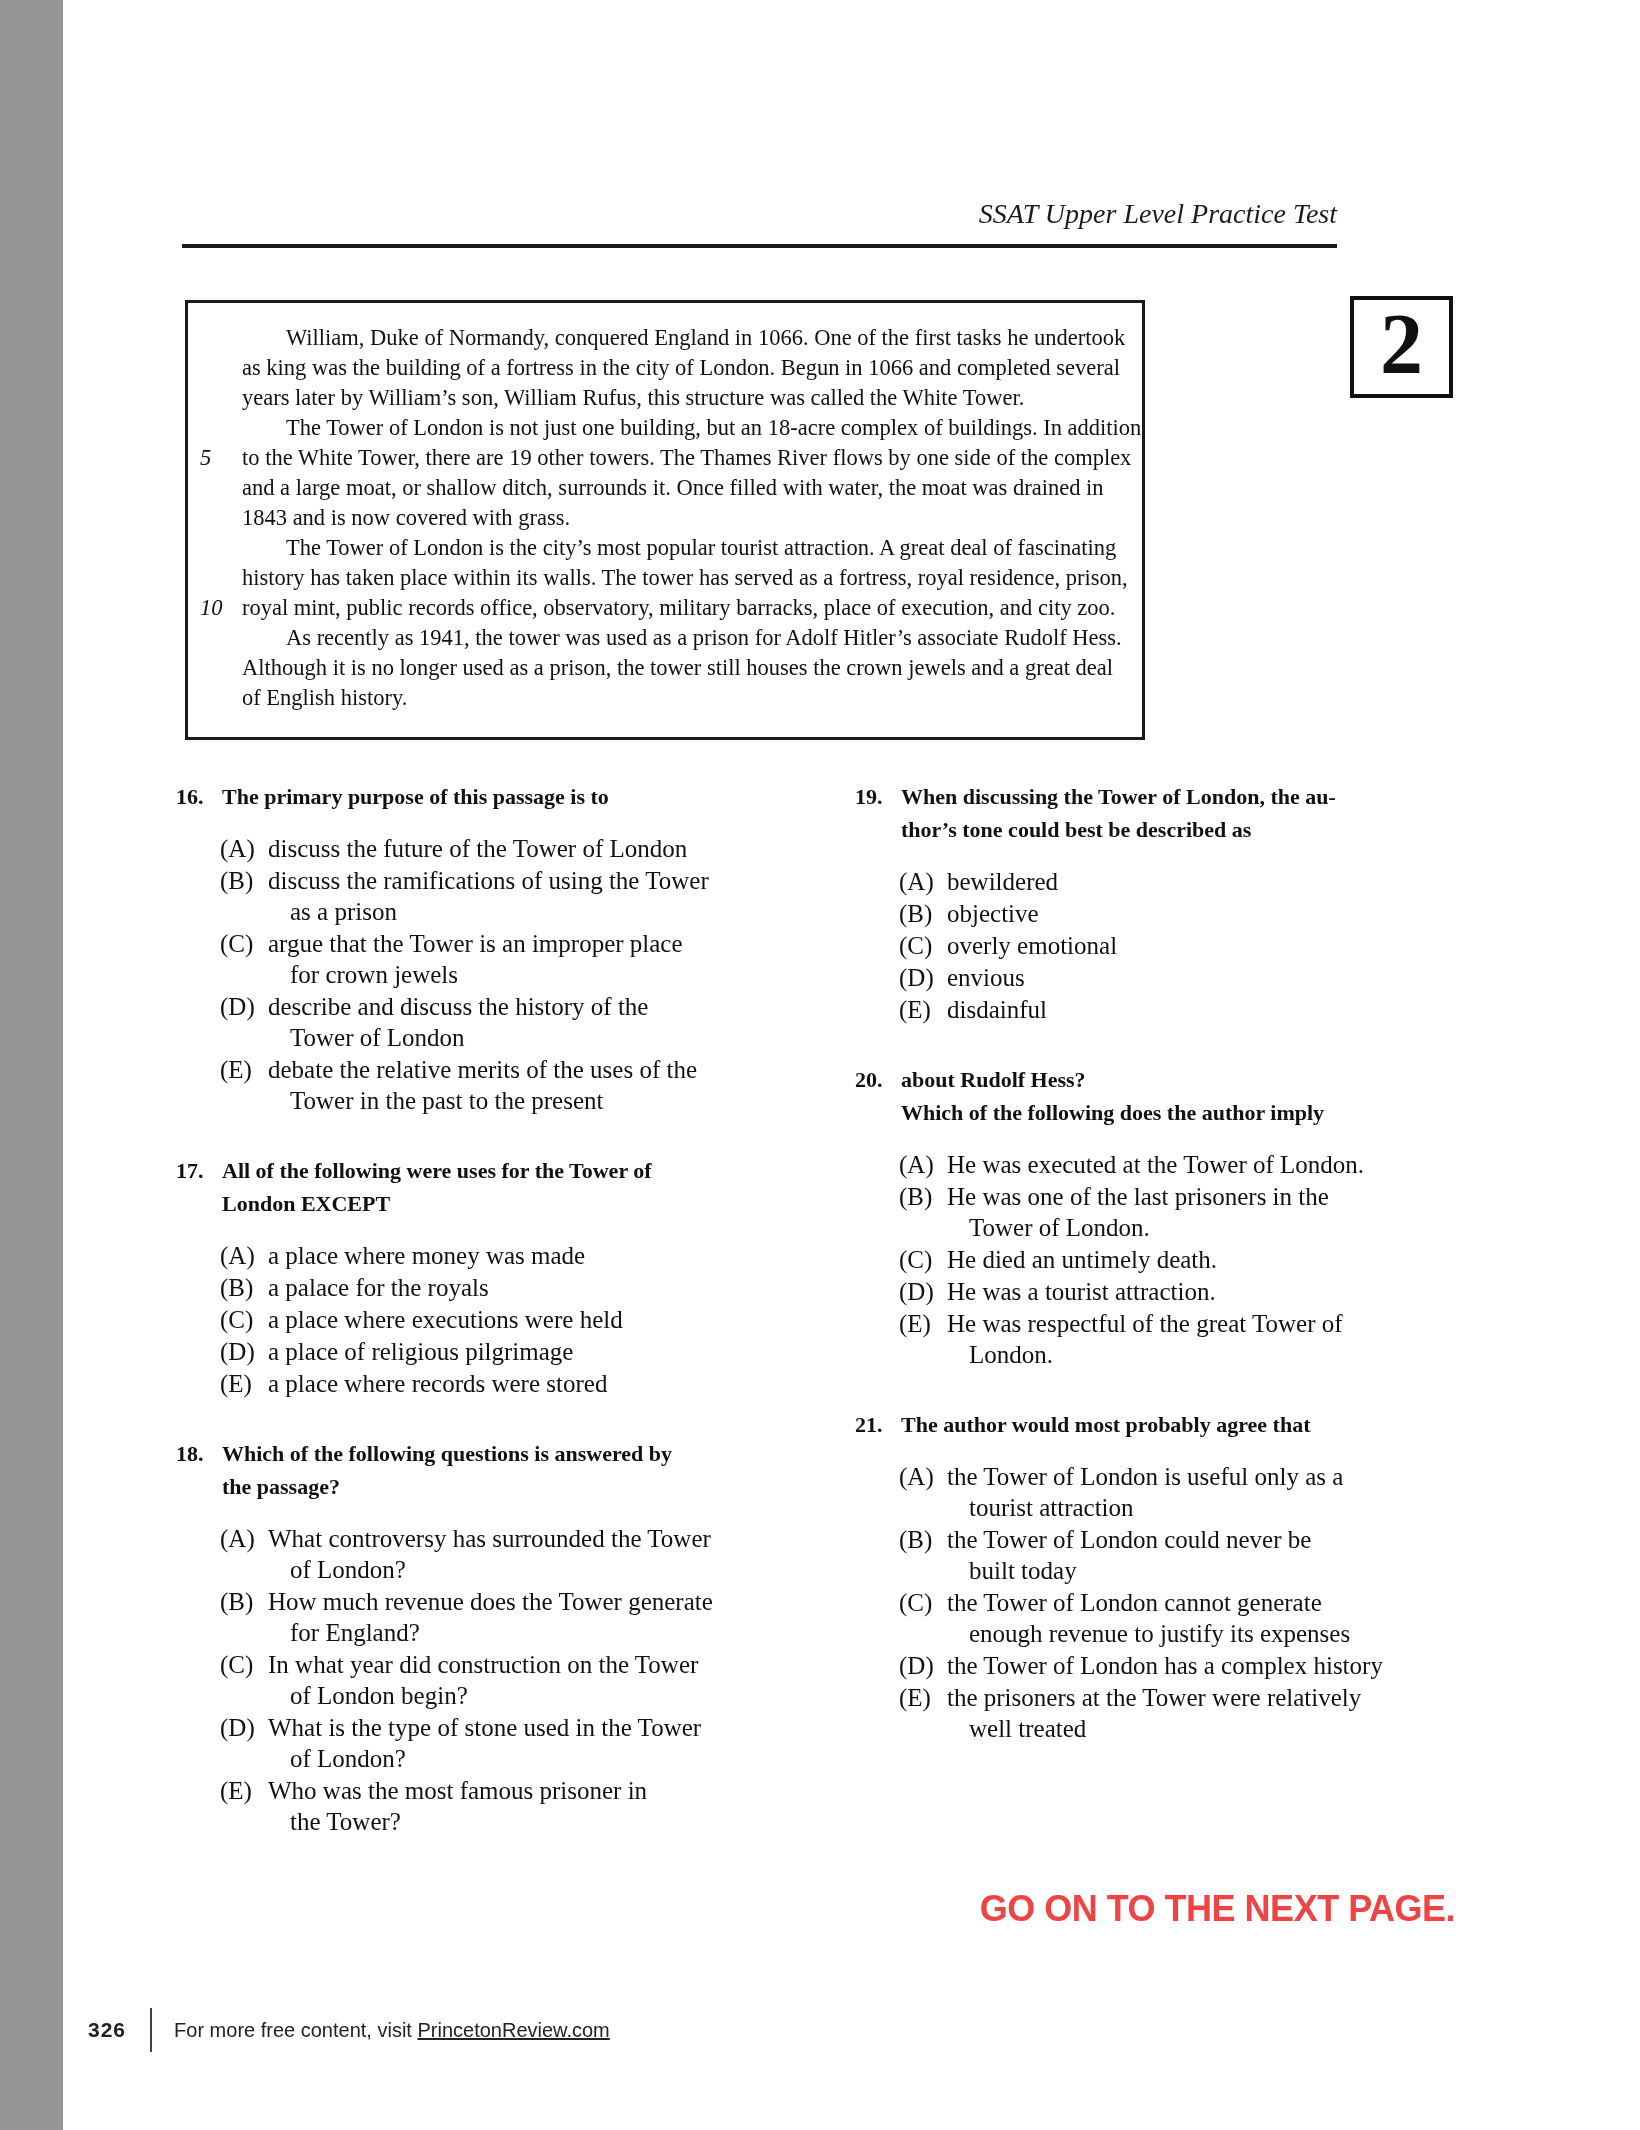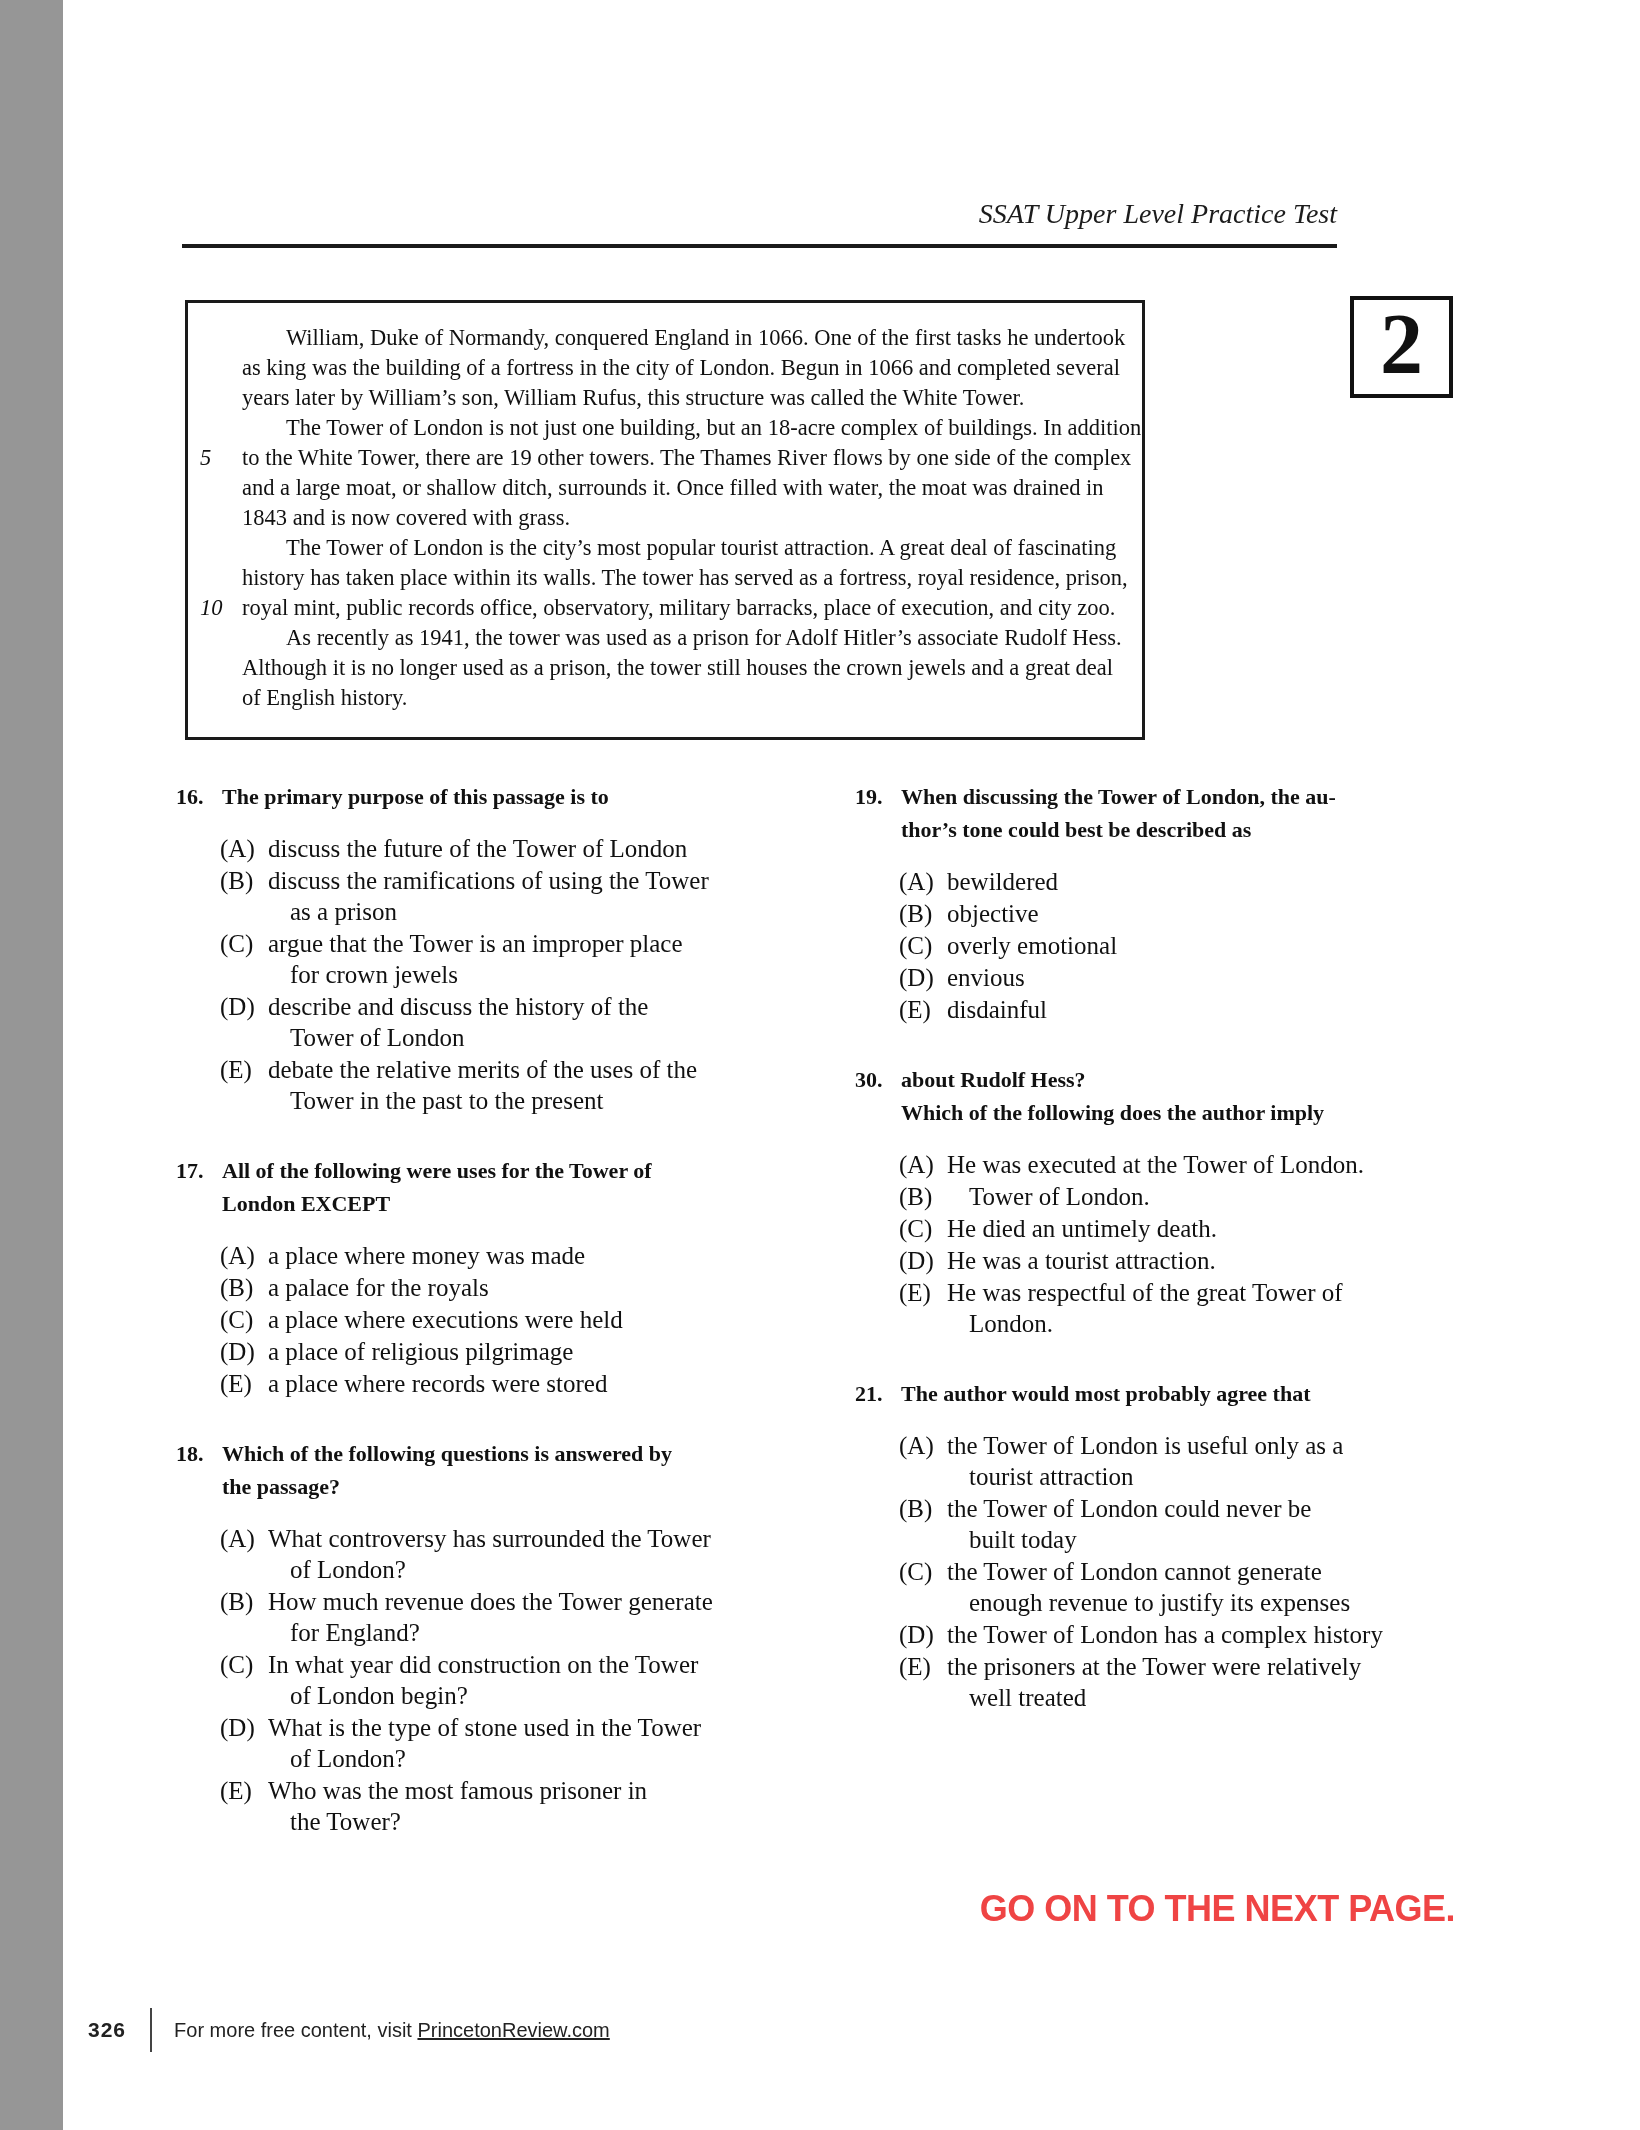--- a/index.html
+++ b/index.html
@@ -287,36 +287,37 @@
           <div class="option">
             <div class="opt-letter">(E)</div>
             <div class="opt-lines">
               <div>disdainful</div>
             </div>
           </div>
         </div>
       </div>
       <div class="question">
         <div class="q-stem">
-          <div class="q-num">30.</div>
+          <div class="q-num">20.</div>
           <div class="q-stem-lines">
             <div>about Rudolf Hess?</div>
             <div>Which of the following does the author imply</div>
           </div>
         </div>
         <div class="options">
           <div class="option">
             <div class="opt-letter">(A)</div>
             <div class="opt-lines">
               <div>He was executed at the Tower of London.</div>
             </div>
           </div>
           <div class="option">
             <div class="opt-letter">(B)</div>
             <div class="opt-lines">
+              <div>He was one of the last prisoners in the</div>
               <div class="cont">Tower of London.</div>
             </div>
           </div>
           <div class="option">
             <div class="opt-letter">(C)</div>
             <div class="opt-lines">
               <div>He died an untimely death.</div>
             </div>
           </div>
           <div class="option">

